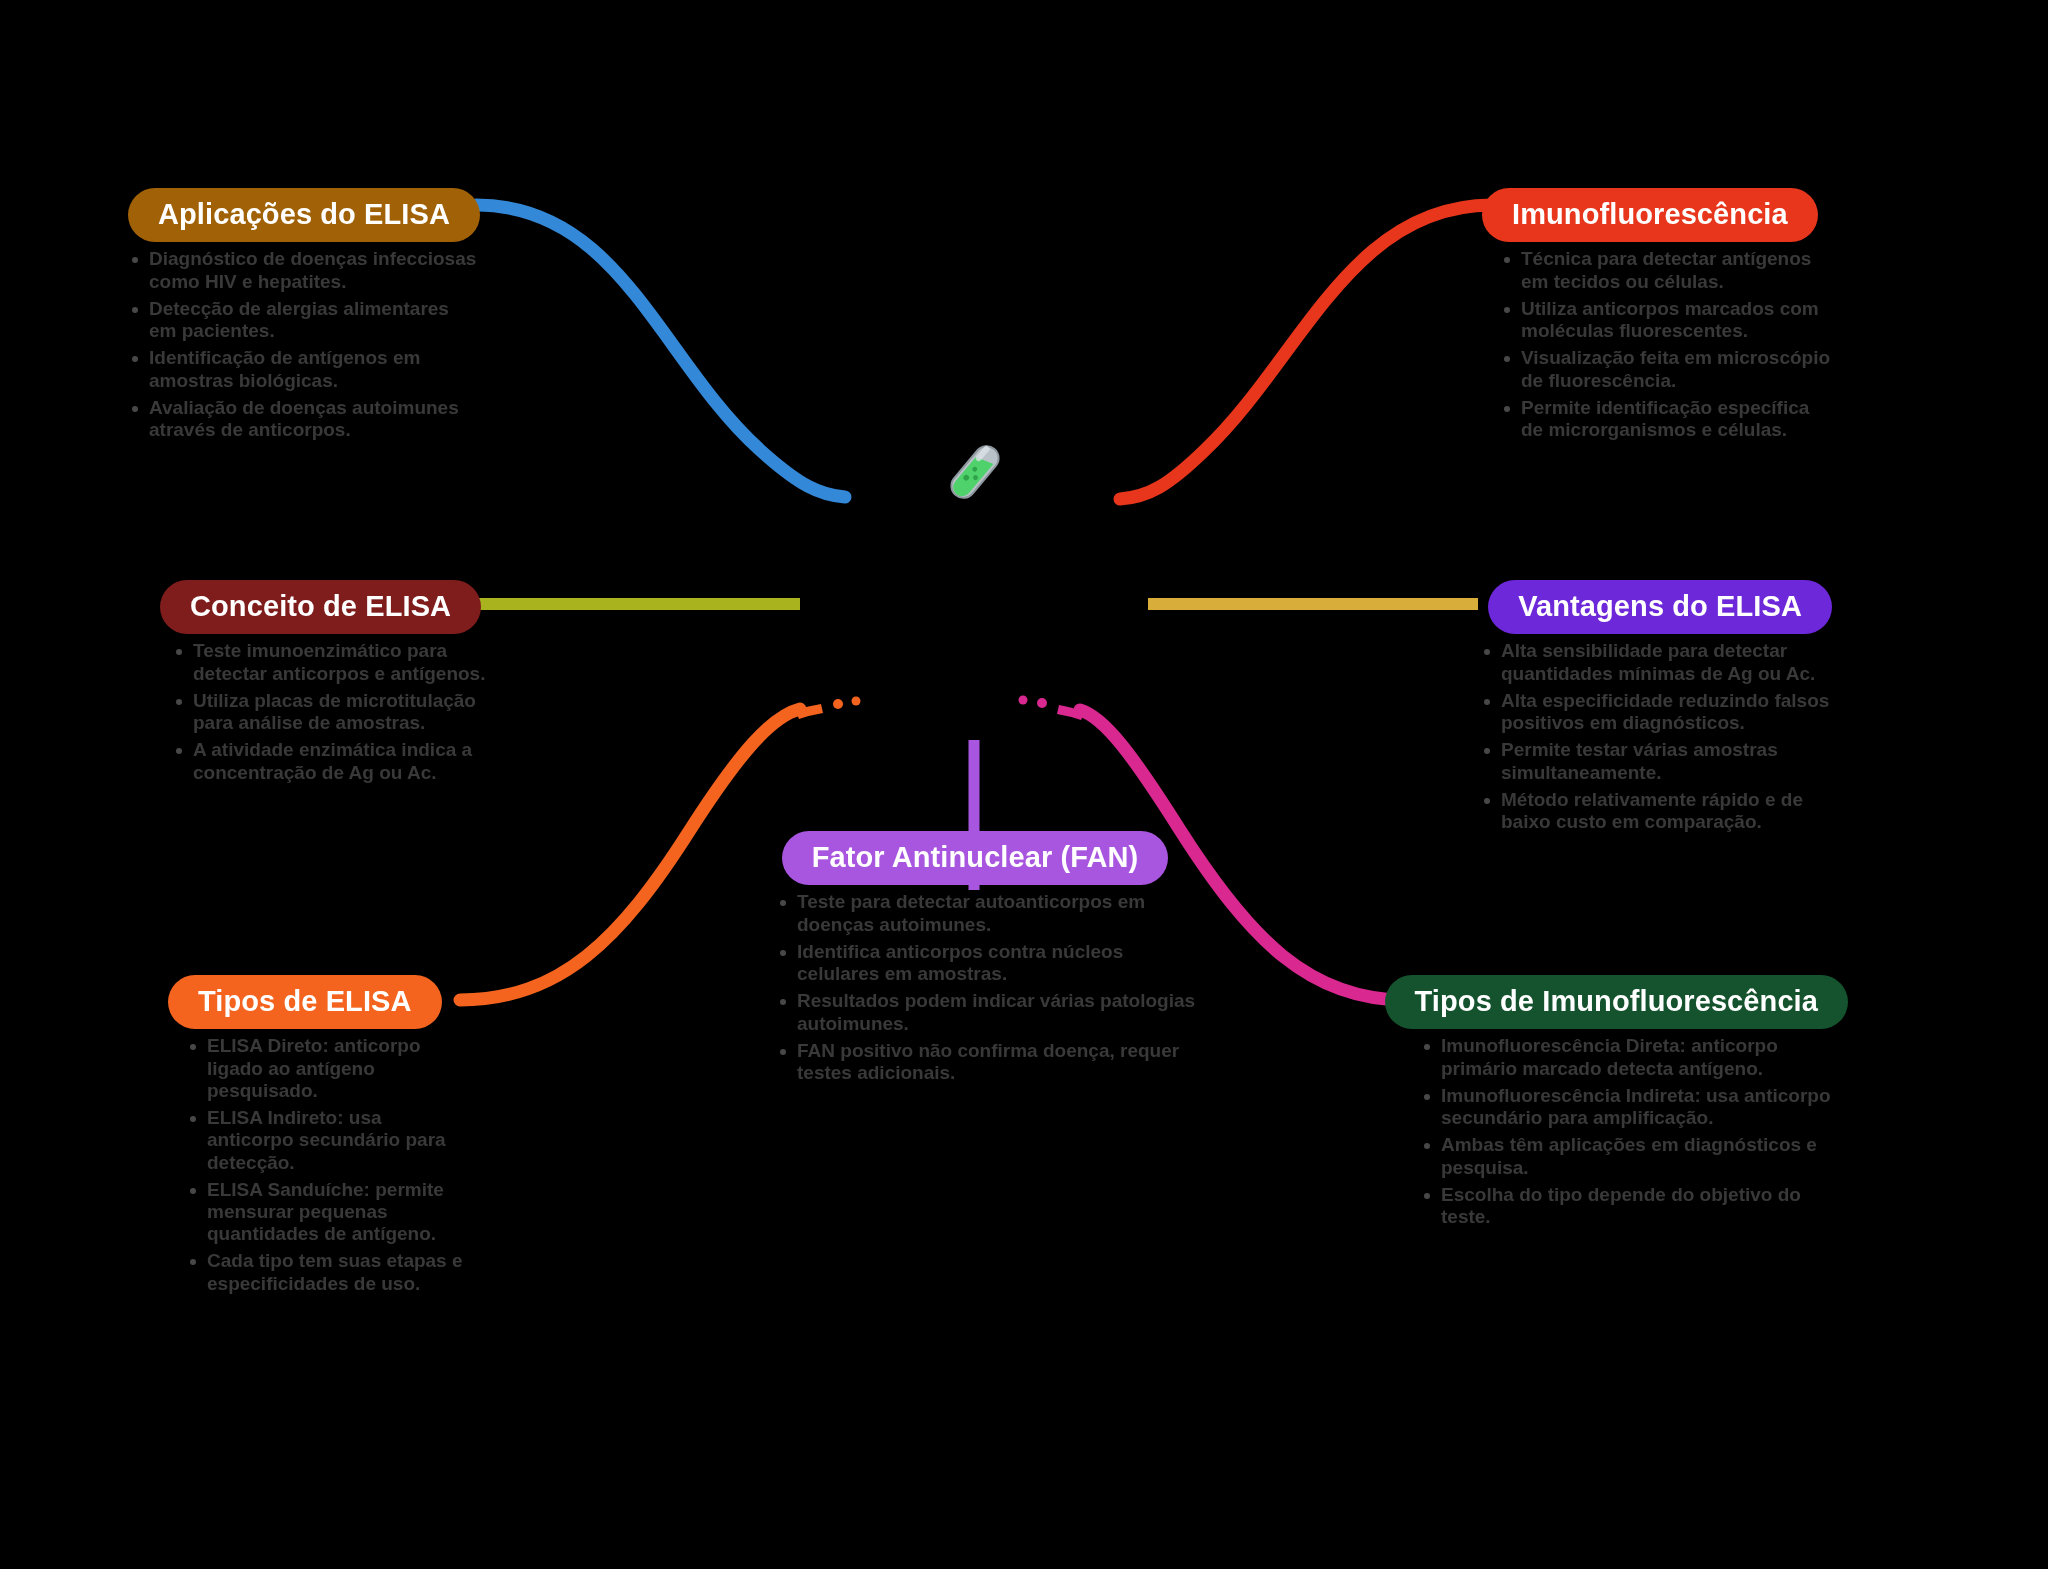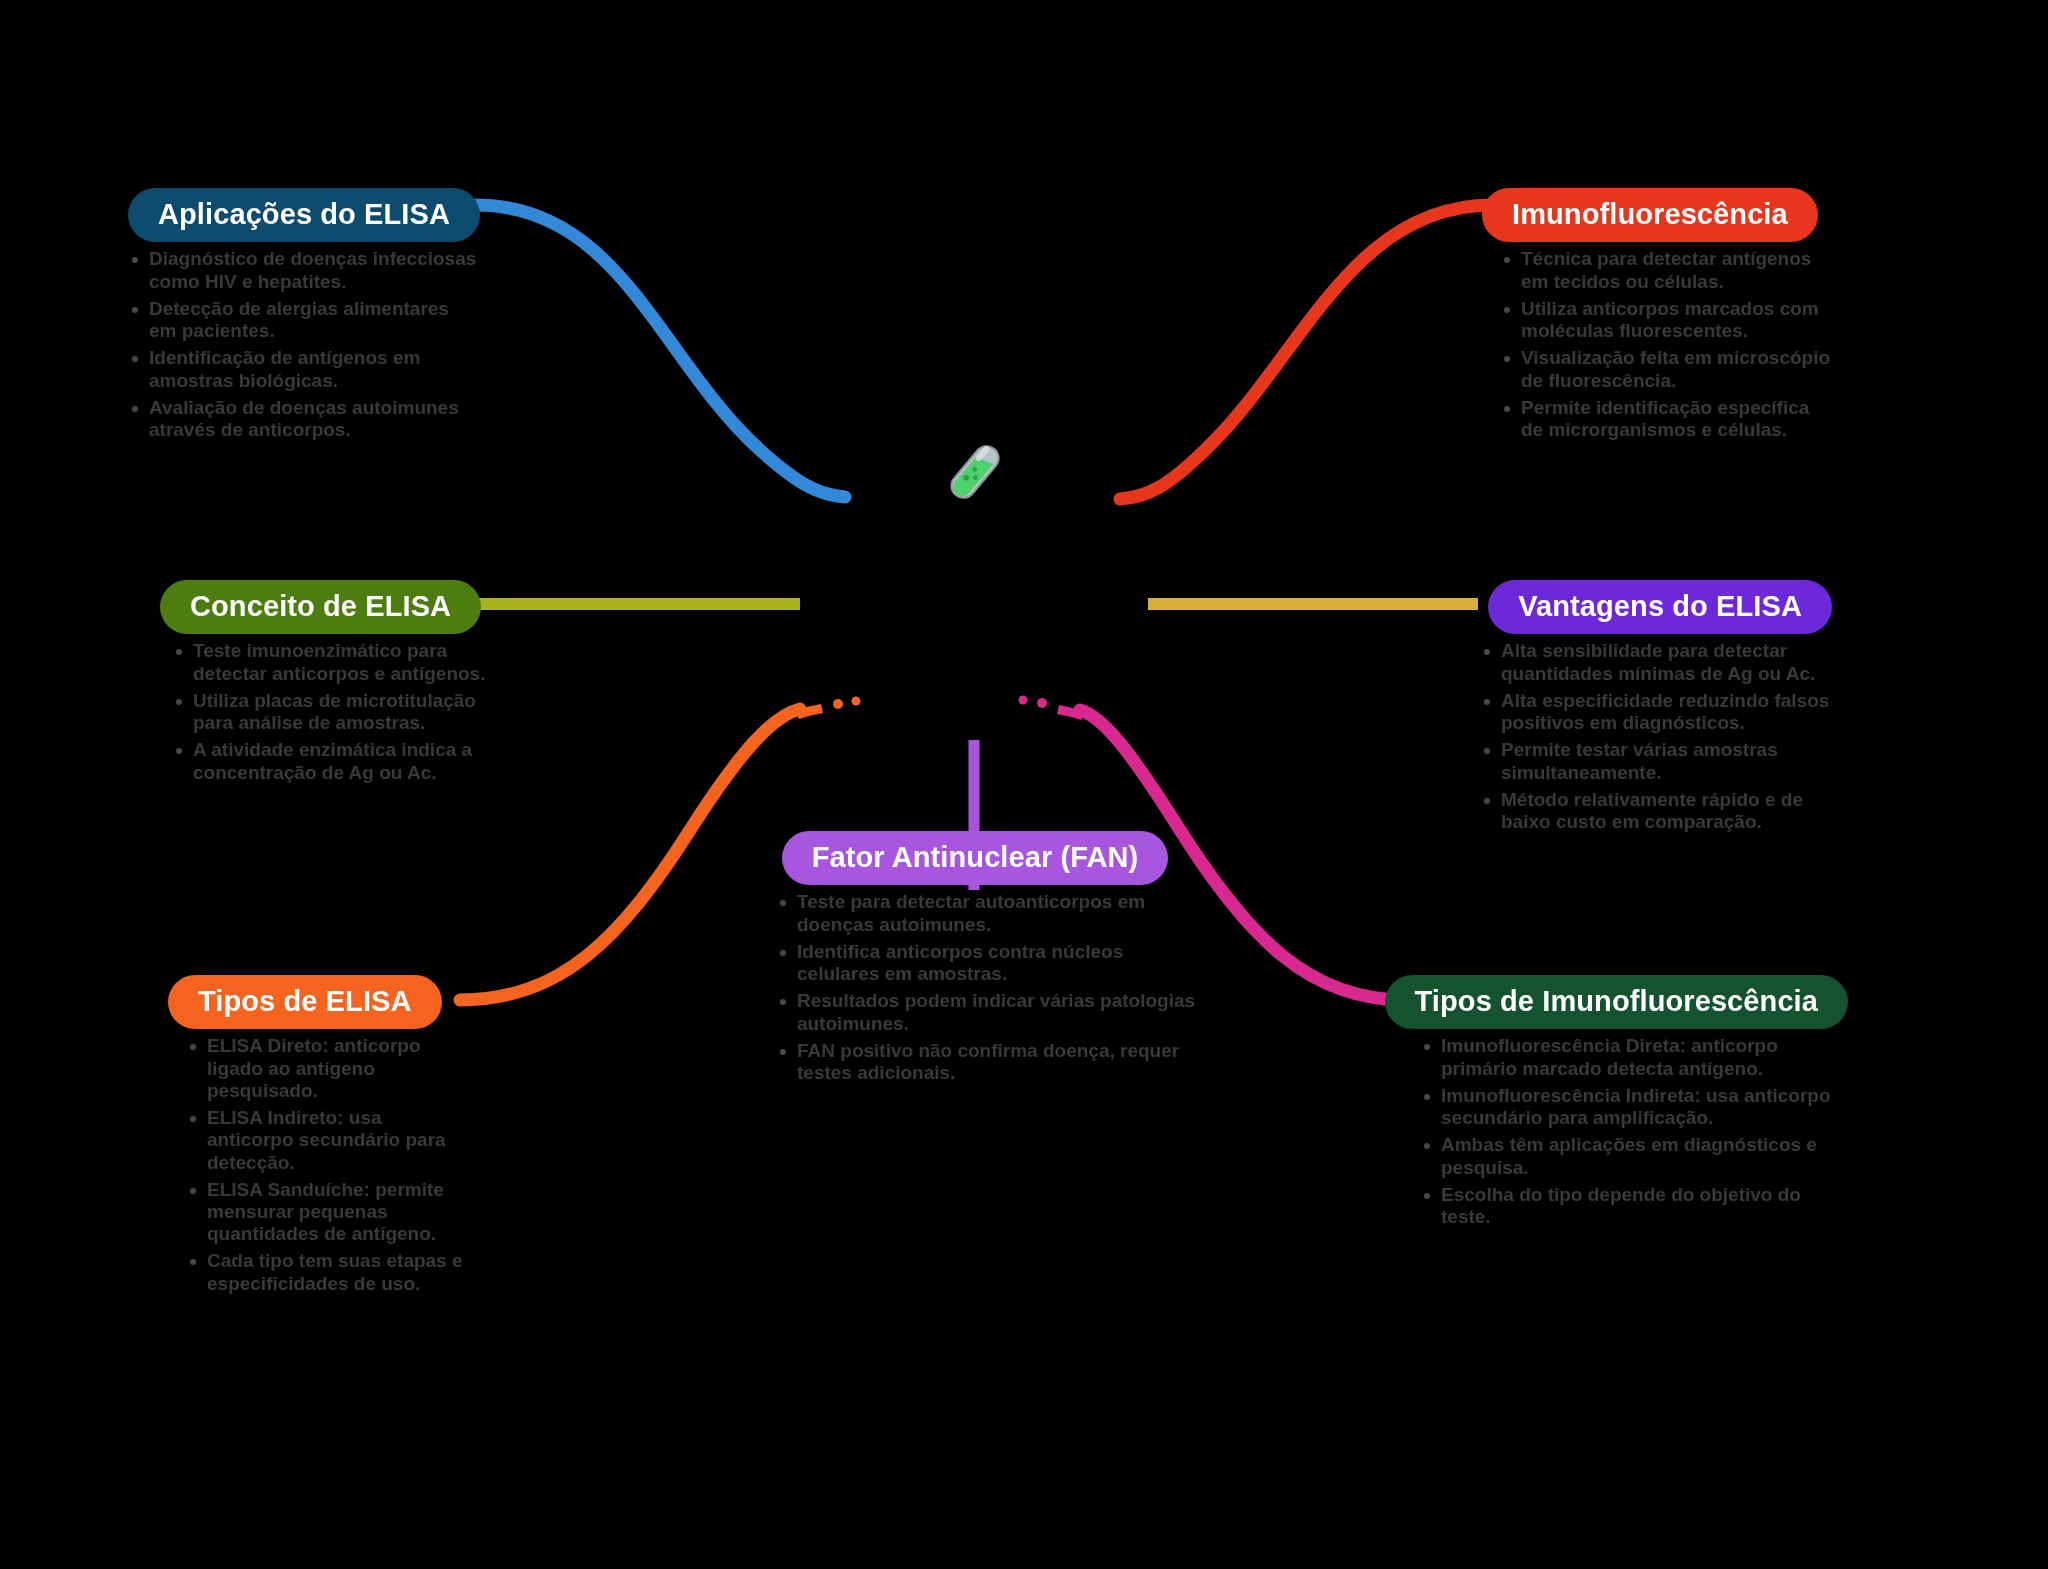--- a/index.html
+++ b/index.html
@@ -114,21 +114,21 @@
         <circle cx="38" cy="38" r="2.4" fill="#2ea34a"></circle>
         <circle cx="44" cy="44" r="2.4" fill="#2ea34a"></circle>
         <circle cx="37" cy="50" r="2.8" fill="#2ea34a"></circle>
         <rect x="31" y="12" width="6" height="18" rx="3" fill="#dfe5e9" opacity="0.75"></rect>
       </g>
     </svg>
   </div>
 
   <div class="branch align-left" id="b-aplicacoes">
     <div class="pill-wrap">
-      <div class="pill" style="background:#0c4a6e;">Aplicações do ELISA</div>
+      <div class="pill" style="background:#a16207;">Aplicações do ELISA</div>
     </div>
     <ul class="items">
       <li>Diagnóstico de doenças infecciosas como HIV e hepatites.</li>
       <li>Detecção de alergias alimentares em pacientes.</li>
       <li>Identificação de antígenos em amostras biológicas.</li>
       <li>Avaliação de doenças autoimunes através de anticorpos.</li>
     </ul>
   </div>
 
   <div class="branch align-left" id="b-imunofluor">
@@ -138,21 +138,21 @@
     <ul class="items">
       <li>Técnica para detectar antígenos em tecidos ou células.</li>
       <li>Utiliza anticorpos marcados com moléculas fluorescentes.</li>
       <li>Visualização feita em microscópio de fluorescência.</li>
       <li>Permite identificação específica de microrganismos e células.</li>
     </ul>
   </div>
 
   <div class="branch align-left" id="b-conceito">
     <div class="pill-wrap">
-      <div class="pill" style="background:#4d7c0f;text-align:center;">Conceito de ELISA</div>
+      <div class="pill" style="background:#7f1d1d;text-align:center;">Conceito de ELISA</div>
     </div>
     <ul class="items">
       <li>Teste imunoenzimático para detectar anticorpos e antígenos.</li>
       <li>Utiliza placas de microtitulação para análise de amostras.</li>
       <li>A atividade enzimática indica a concentração de Ag ou Ac.</li>
     </ul>
   </div>
 
   <div class="branch align-right" id="b-vantagens">
     <div class="pill-wrap">

